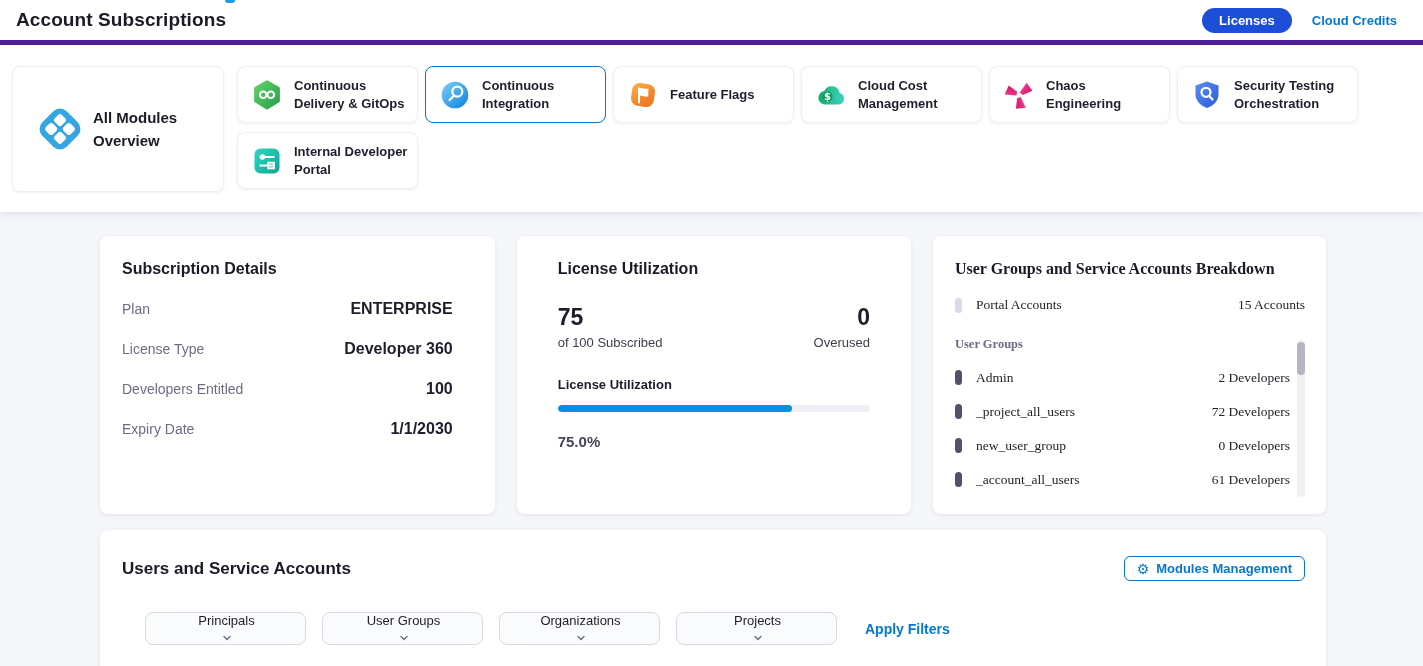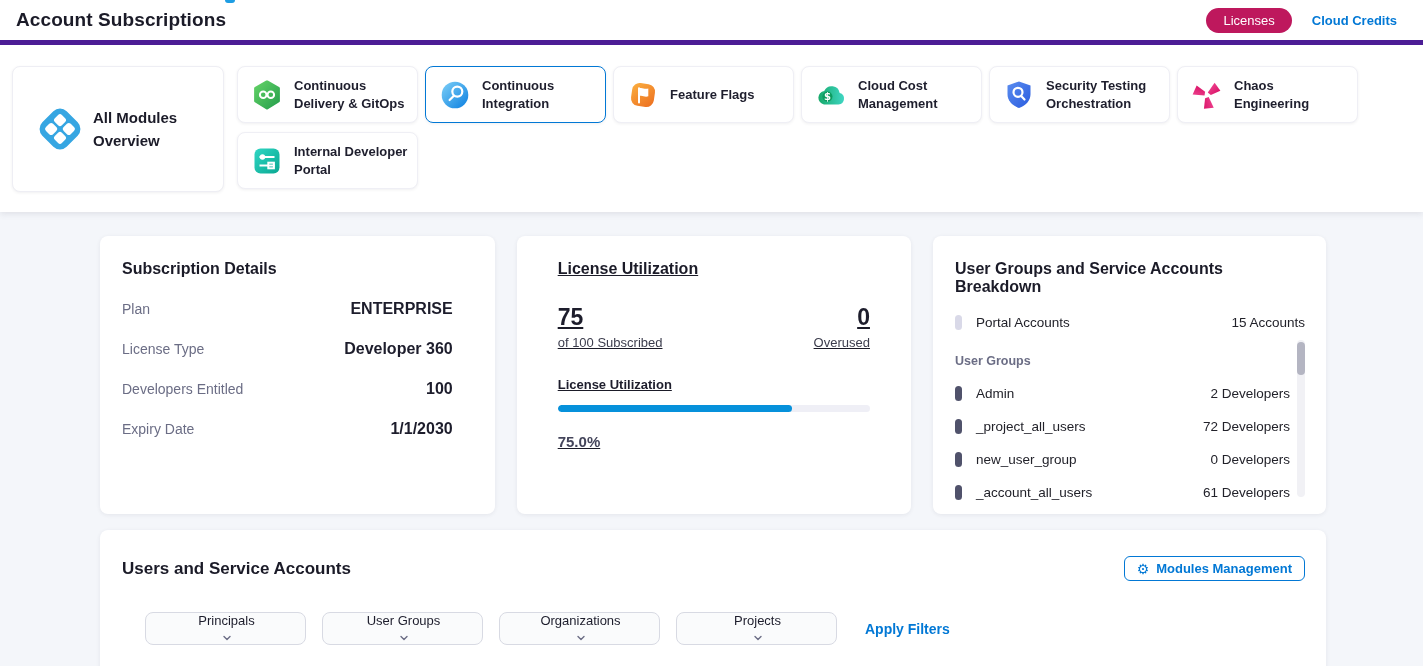--- a/index.html
+++ b/index.html
@@ -23,22 +23,22 @@
   }
   .page-header {
     position:absolute; top:0; left:0; right:0; height:45px;
     display:flex; align-items:center;
     padding:0 26px 0 16px;
     border-bottom:5px solid #4c1d95;
   }
   .page-title { font-size:19px; font-weight:bold; color:#1b1b28; letter-spacing:.1px; }
   .header-spacer { flex:1; }
   .pill-tab {
-    background:#be185d; color:#fff;
-    font-size:13px; font-weight:normal;
+    background:#1d4ed8; color:#fff;
+    font-size:13px; font-weight:bold;
     padding:5px 17px; border-radius:13px;
     cursor:pointer; border:none;
   }
   .link-tab {
     margin-left:20px; color:#0278d5; font-size:13px; font-weight:bold;
     cursor:pointer;
   }
 
   
   .overview-card {
@@ -80,35 +80,35 @@
   
   .card-sub { width:405px; padding:24px 42px 24px 22px; }
   .kv-row {
     display:flex; justify-content:space-between; align-items:center;
     margin-top:22px;
   }
   .kv-label { font-size:14px; color:#6b6d85; }
   .kv-value { font-size:16px; font-weight:600; color:#1d1d2c; }
 
   
-  .card-util { width:404px; padding:24px 41px;text-decoration:underline; }
+  .card-util { width:404px; padding:24px 41px; }
   .util-numbers { display:flex; justify-content:space-between; margin-top:26px; }
   .util-num { font-size:23px; font-weight:bold; color:#1d1d2c; line-height:1.2; }
   .util-caption { font-size:13px; color:#3c3d4d; margin-top:3px; }
   .util-right { text-align:right; }
   .bar-label { margin-top:27px; font-size:13px; font-weight:bold; color:#1d1d2c; }
   .bar-track {
     margin-top:13px; height:7px; border-radius:4px; background:#efeff6;
     overflow:hidden;
   }
   .bar-fill { height:100%; border-radius:4px; background:#0691db; }
   .util-percent { margin-top:21px; font-size:15px; font-weight:bold; color:#44455b; }
 
   
-  .card-groups { width:404px; padding:24px 20px 8px 22px; position:relative; }
+  .card-groups { width:404px; padding:24px 20px 8px 22px; position:relative;font-family:Liberation Serif, serif; }
   .sa-row { display:flex; align-items:center; margin-top:19px; margin-right:1px; }
   .pill-ico { width:7px; height:15px; border-radius:4px; flex:0 0 auto; }
   .pill-light { background:#d9d9e8; }
   .pill-dark { background:#50526b; }
   .sa-label { margin-left:14px; font-size:13.5px; color:#22222a; }
   .sa-value { margin-left:auto; font-size:13.5px; color:#22222a; }
   .groups-heading { margin-top:24px; font-size:12.5px; font-weight:bold; color:#6b6d85; }
   .bd-row { display:flex; align-items:flex-start; margin-top:18px; margin-right:16px; }
   .scrollbar-track {
     position:absolute; right:21px; top:104px; width:8px; height:157px;
@@ -241,50 +241,50 @@
           <text x="12.4" y="21.2" font-size="10" font-weight="bold" fill="#fff" text-anchor="middle" font-family="DejaVu Sans, sans-serif">$</text>
         </svg>
       </span>
       <span class="tile-label">Cloud Cost Management</span>
     </div>
 
     <div class="tile">
       <span class="tile-icon">
         <svg width="32" height="32" viewBox="0 0 32 32">
           <defs>
-              <linearGradient id="gsto" x1="0" y1="0" x2="1" y2="1">
-            <stop offset="0" stop-color="#5b8def"></stop>
-                <stop offset="1" stop-color="#2a5cdf"></stop>
-              </linearGradient>
-            </defs>
-          <path d="M16 2.5 L27.5 6.5 V15 c0 7-4.8 11.6-11.5 14 C9.3 26.6 4.5 22 4.5 15 V6.5 Z" fill="url(#gsto)"></path>
-          <circle cx="15" cy="13.3" r="4.5" fill="none" stroke="#fff" stroke-width="2.2"></circle>
-          <path d="M18.2 17 l3.3 3.5" stroke="#fff" stroke-width="2.2" stroke-linecap="round"></path>
-        </svg>
-      </span>
-      <span class="tile-label">Security Testing Orchestration</span>
-    </div>
-
-    <div class="tile">
-      <span class="tile-icon">
-        <svg width="32" height="32" viewBox="0 0 32 32">
-          <defs>
               <linearGradient id="gce" x1="0" y1="0" x2="1" y2="1">
             <stop offset="0" stop-color="#f4509a"></stop>
                 <stop offset="1" stop-color="#d5095f"></stop>
               </linearGradient>
             </defs>
           <g fill="url(#gce)">
             <path d="M16.8 13.6 L23.6 3.8 L29.4 11.8 L19.8 16 Z"></path>
             <path d="M16.8 13.6 L23.6 3.8 L29.4 11.8 L19.8 16 Z" transform="rotate(120 16 16)"></path>
             <path d="M16.8 13.6 L23.6 3.8 L29.4 11.8 L19.8 16 Z" transform="rotate(240 16 16)"></path>
           </g>
         </svg>
       </span>
       <span class="tile-label">Chaos Engineering</span>
+    </div>
+
+    <div class="tile">
+      <span class="tile-icon">
+        <svg width="32" height="32" viewBox="0 0 32 32">
+          <defs>
+              <linearGradient id="gsto" x1="0" y1="0" x2="1" y2="1">
+            <stop offset="0" stop-color="#5b8def"></stop>
+                <stop offset="1" stop-color="#2a5cdf"></stop>
+              </linearGradient>
+            </defs>
+          <path d="M16 2.5 L27.5 6.5 V15 c0 7-4.8 11.6-11.5 14 C9.3 26.6 4.5 22 4.5 15 V6.5 Z" fill="url(#gsto)"></path>
+          <circle cx="15" cy="13.3" r="4.5" fill="none" stroke="#fff" stroke-width="2.2"></circle>
+          <path d="M18.2 17 l3.3 3.5" stroke="#fff" stroke-width="2.2" stroke-linecap="round"></path>
+        </svg>
+      </span>
+      <span class="tile-label">Security Testing Orchestration</span>
     </div>
 
     <div class="tile">
       <span class="tile-icon">
         <svg width="32" height="32" viewBox="0 0 32 32">
           <defs>
               <linearGradient id="gidp" x1="0" y1="0" x2="1" y2="1">
             <stop offset="0" stop-color="#2fd6c3"></stop>
                 <stop offset="1" stop-color="#0aa892"></stop>
               </linearGradient>

